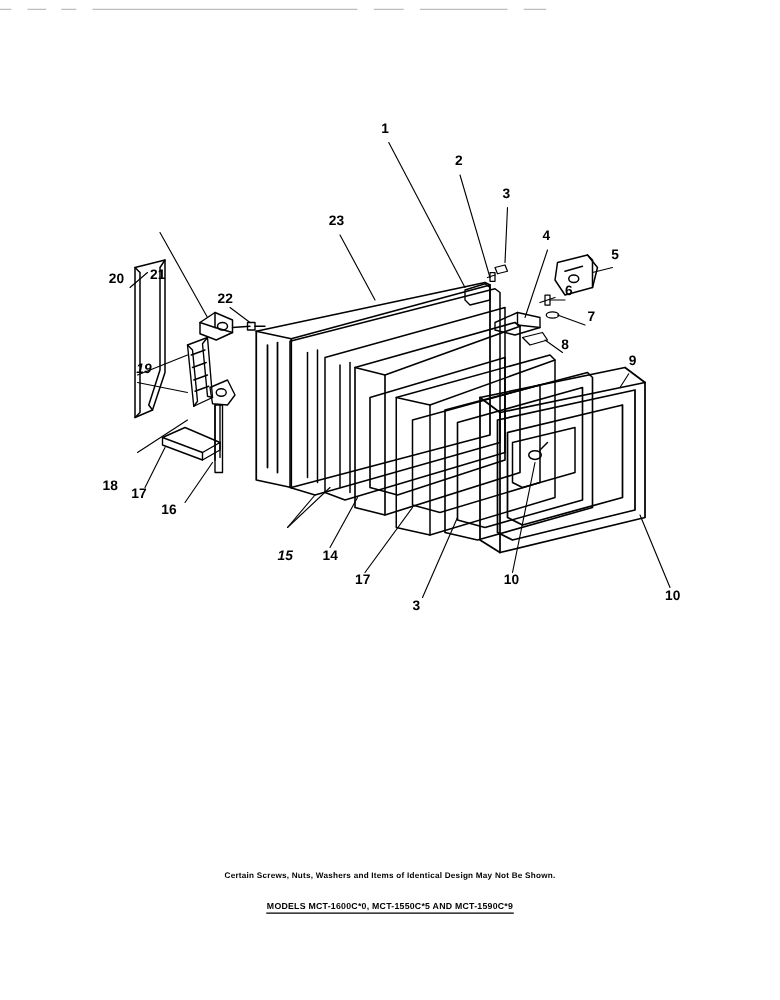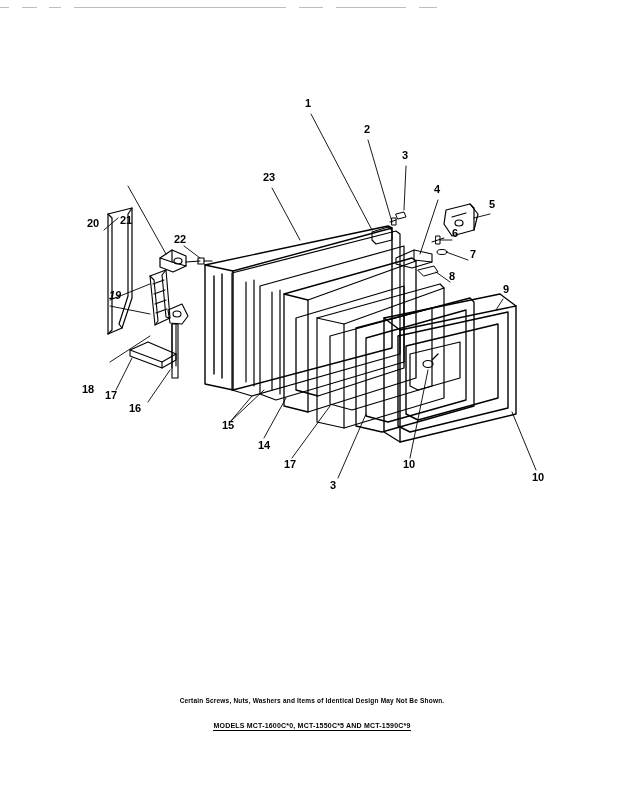--- a/index.html
+++ b/index.html
@@ -262,21 +262,21 @@
     <div class="callout" style="left:489px;top:181px;">5</div>
     <div class="callout" style="left:452px;top:210px;">6</div>
     <div class="callout" style="left:470px;top:231px;">7</div>
     <div class="callout" style="left:449px;top:253px;">8</div>
     <div class="callout" style="left:503px;top:266px;">9</div>
     <div class="callout" style="left:532px;top:454px;">10</div>
     <div class="callout" style="left:403px;top:441px;">10</div>
     <div class="callout" style="left:330px;top:462px;">3</div>
     <div class="callout" style="left:284px;top:441px;">17</div>
     <div class="callout" style="left:258px;top:422px;">14</div>
-    <div class="callout" style="left:222px;top:402px;">15</div>
+    <div class="callout" style="left:222px;top:422px;font-style:italic;">15</div>
     <div class="callout" style="left:129px;top:385px;">16</div>
     <div class="callout" style="left:105px;top:372px;">17</div>
     <div class="callout" style="left:82px;top:340px;margin-top:26px;">18</div>
     <div class="callout" style="left:109px;top:272px;font-style:italic;">19</div>
     <div class="callout" style="left:87px;top:200px;">20</div>
     <div class="callout" style="left:120px;top:153px;margin-top:44px;">21</div>
     <div class="callout" style="left:174px;top:216px;">22</div>
     <div class="callout" style="left:263px;top:154px;text-align:center;">23</div>
   </div>
 

